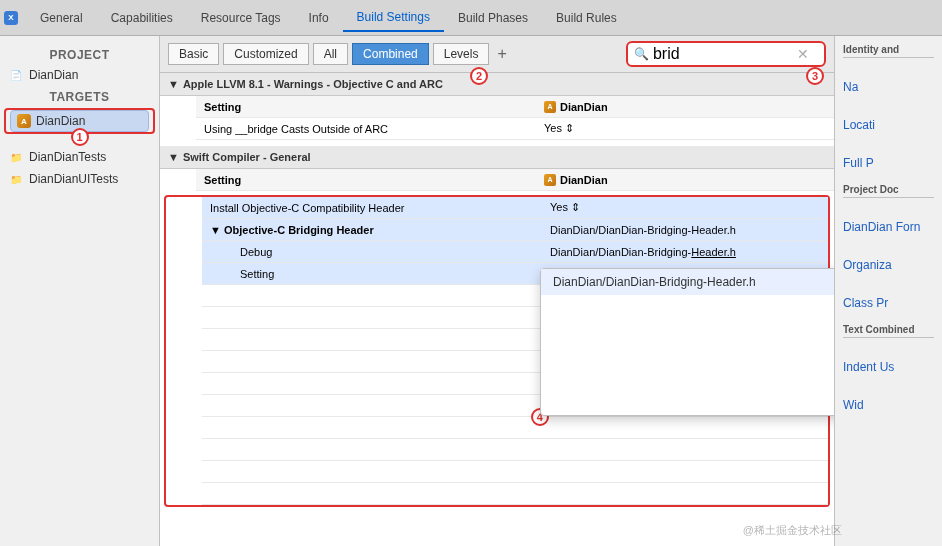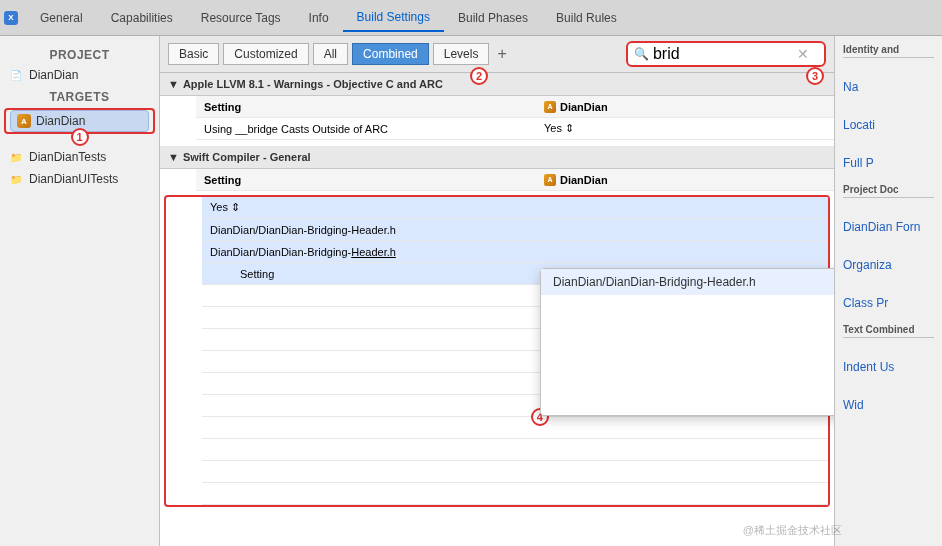--- a/index.html
+++ b/index.html
@@ -382,26 +382,29 @@
         <div class="table-row group-header">
           <div class="col-setting">Setting</div>
           <div class="col-value" style="display:flex;align-items:center;gap:4px;">
             <div class="target-icon-small">A</div>
             <span>DianDian</span>
           </div>
         </div>
 
         <div style="border:2px solid #e03030;border-radius:4px;margin:4px;position:relative;">
           <div class="table-row highlighted">
+            <div class="col-setting">Install Objective-C Compatibility Header</div>
             <div class="col-value">Yes ⇕</div>
           </div>
           <div class="table-row highlighted" style="font-weight:600;">
+            <div class="col-setting">▼ Objective-C Bridging Header</div>
             <div class="col-value" style="font-weight:normal;">DianDian/DianDian-Bridging-Header.h</div>
           </div>
           <div class="table-row highlighted">
+            <div class="col-setting" style="padding-left:30px;">Debug</div>
             <div class="col-value" style="overflow:hidden;text-overflow:ellipsis;white-space:nowrap;">DianDian/DianDian-Bridging-<span style="text-decoration:underline;">Header.h</span></div>
           </div>
           <div class="table-row highlighted">
             <div class="col-setting" style="padding-left:30px;">Setting</div>
             <div class="col-value">DianDian/DianDian-Bridging-Header.h</div>
           </div>
 
           <div class="table-row" style="height:22px;"></div>
           <div class="table-row" style="height:22px;"></div>
           <div class="table-row" style="height:22px;"></div>

